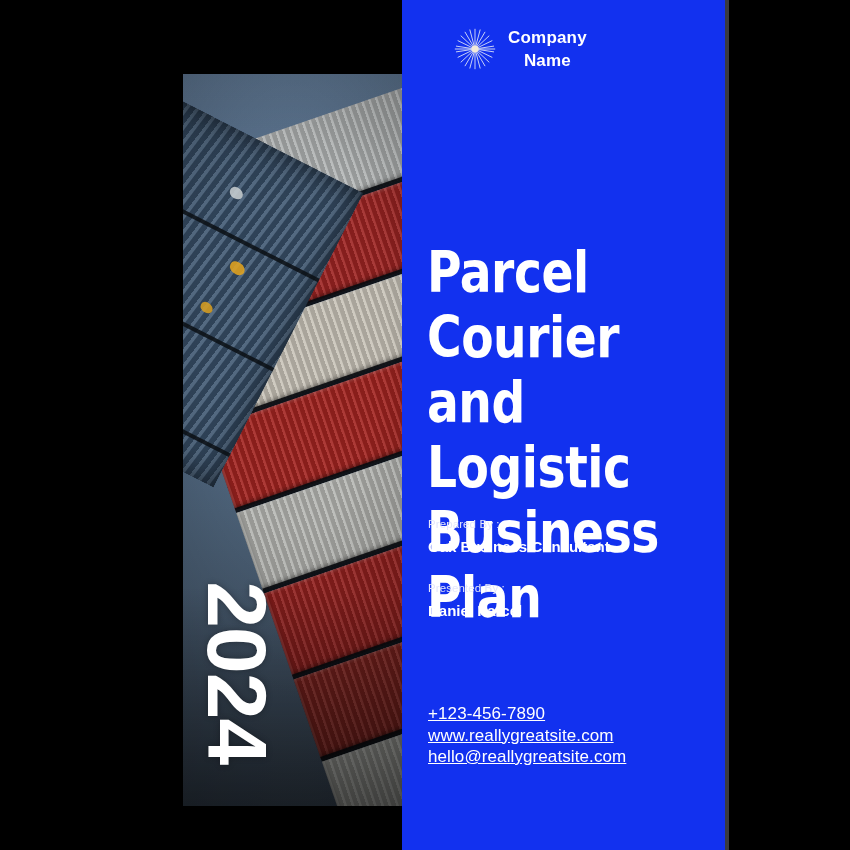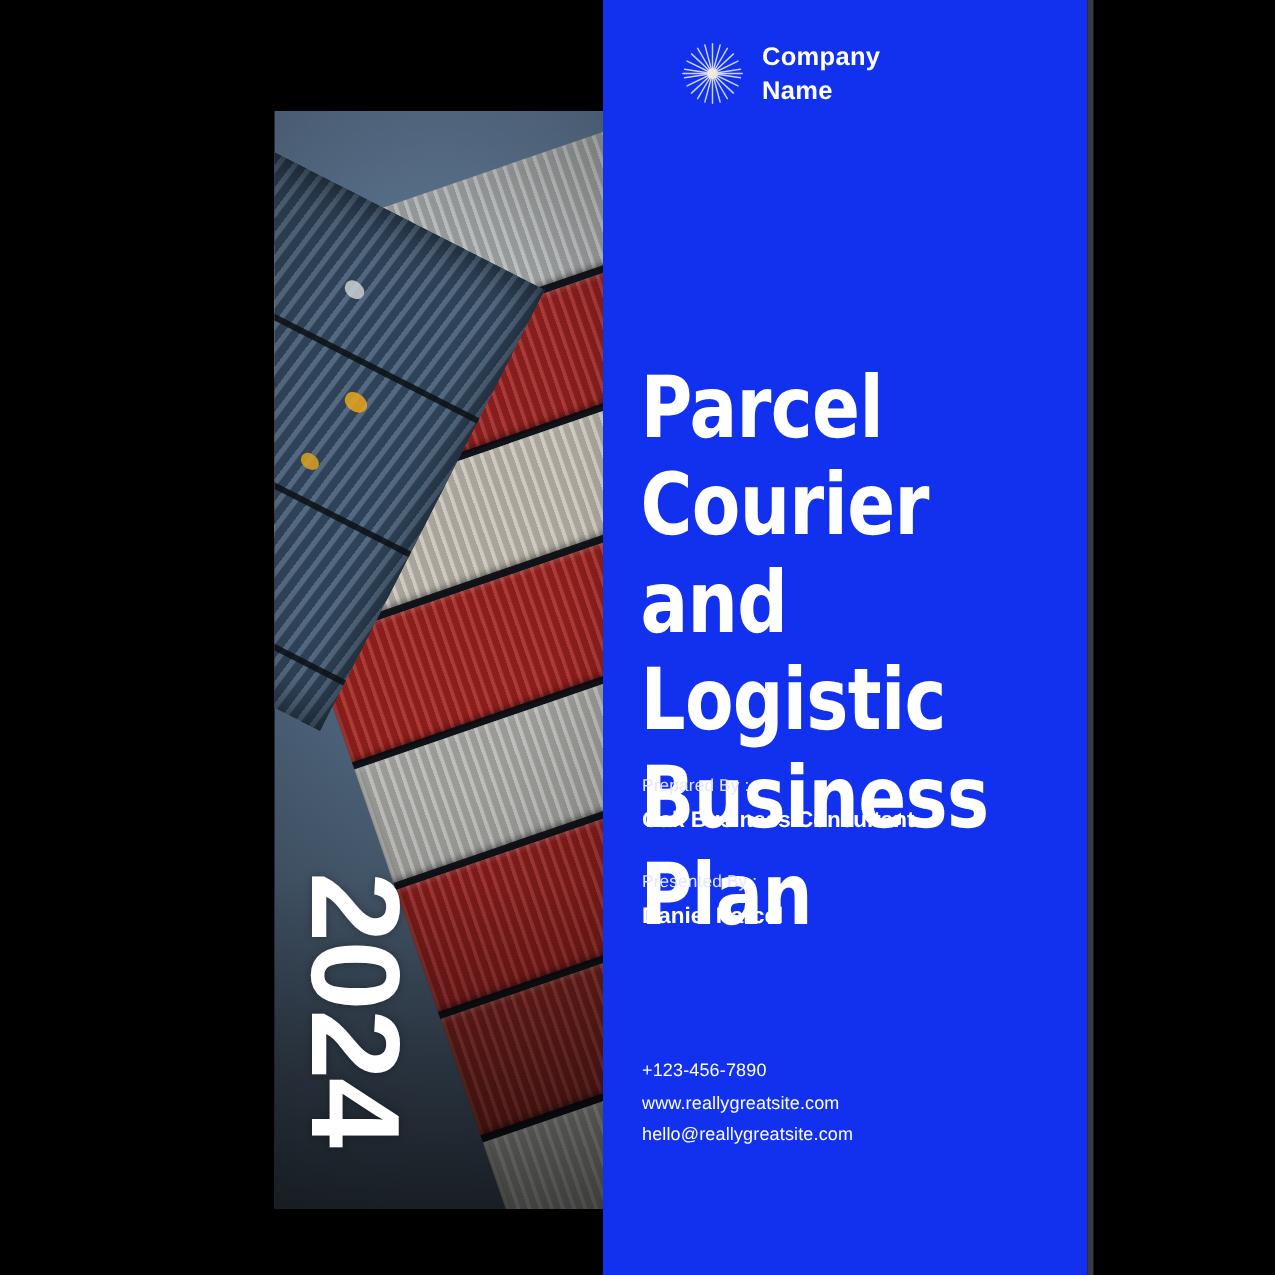--- a/index.html
+++ b/index.html
@@ -110,20 +110,21 @@
     display:flex; align-items:center; gap:10px;
   }
   #logo { width:46px; height:46px; flex:0 0 auto; }
   #brandName {
     font-weight:bold;
     font-size:17px;
     line-height:23px;
     color:#ffffff;
     letter-spacing:.2px;
     white-space:pre-line;
+    text-align:center;
   }
 
   
   #title {
     position:absolute;
     left:427px; top:240px;
     width:280px;
     font-family:"DejaVu Sans Condensed","Liberation Sans Narrow","Liberation Sans", sans-serif;
     font-weight:bold;
     font-size:57px;
@@ -150,24 +151,25 @@
     font-size:15px;
     line-height:19px;
     font-weight:bold;
     color:#ffffff;
     letter-spacing:0px;
   }
 
   
   #contact { position:absolute; left:428px; top:703px; width:280px; }
   #contact div {
-    font-size:12px;
+    font-size:17px;
     line-height:21.5px;
     color:#ffffff;
     letter-spacing:.1px;
+    text-decoration:underline;
   }
 </style>
 </head>
 <body>
 
 <div id="slide">
 
   <div id="photo">
     <div class="sky"></div>
 

